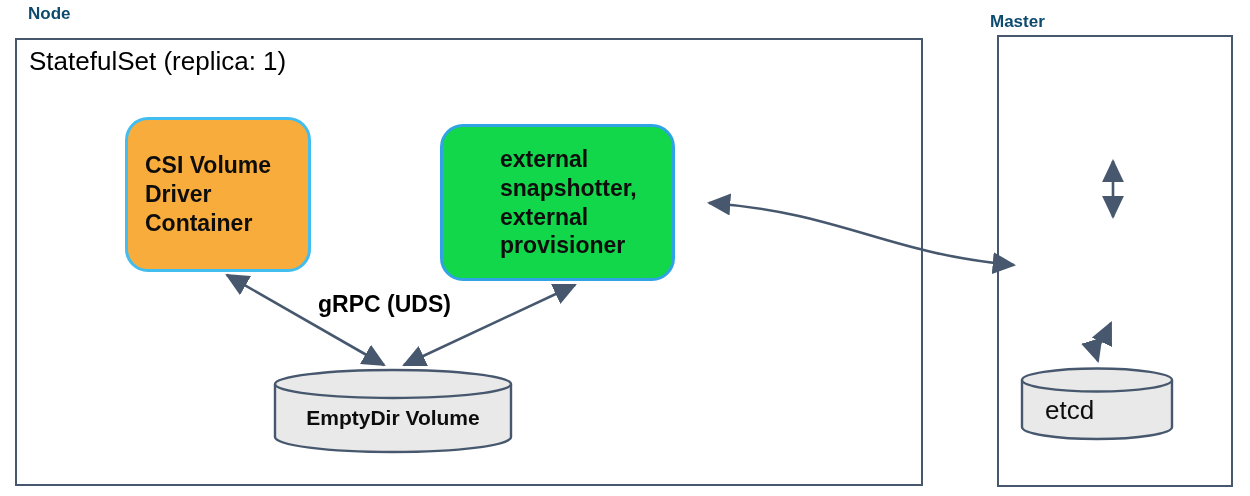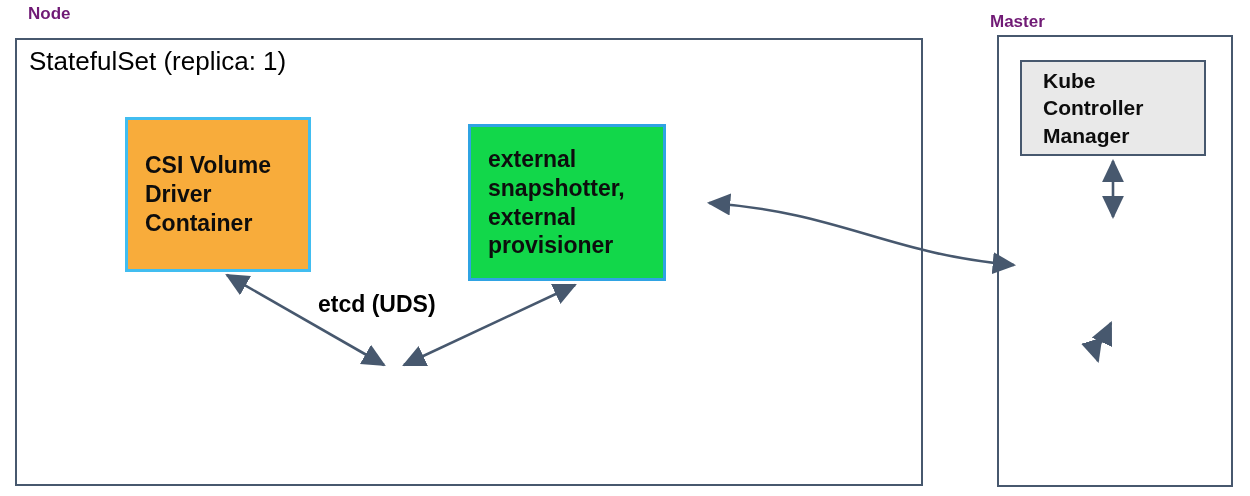--- a/index.html
+++ b/index.html
@@ -12,31 +12,31 @@
     --text:#161616;
     --bg:#ffffff;
   }
   *{box-sizing:border-box;margin:0;padding:0;}
   html,body{background:#fff;}
   body{font-family:"Liberation Sans","DejaVu Sans",sans-serif;color:var(--text);}
   .canvas{
     position:relative;width:1250px;height:496px;background:var(--bg);overflow:hidden;
   }
   .section-label{
-    position:absolute;font-size:17px;font-weight:700;color:#701a75;white-space:nowrap;
+    position:absolute;font-size:17px;font-weight:700;color:#0c4a6e;white-space:nowrap;
   }
   .outline-box{
     position:absolute;border:2px solid var(--outline);background:var(--bg);
   }
   .st-title{
     position:absolute;left:12px;top:6px;font-size:26px;font-weight:500;color:#000;white-space:nowrap;
   }
   .fill-box{
     position:absolute;display:flex;align-items:center;
-    font-size:23px;font-weight:600;line-height:1.26;color:#0d0d0d;
+    font-size:23px;font-weight:600;line-height:1.26;color:#0d0d0d;border-radius:23px;
   }
   .fill-box .lbl{white-space:pre-line;padding-left:17px;}
   .csi-box{
     background:var(--csi-fill);border:3px solid var(--csi-border);
   }
   .sidecar-box{
     background:var(--sidecar-fill);border:3px solid var(--sidecar-border);
   }
   .gray-box{
     position:absolute;display:flex;align-items:center;
@@ -72,41 +72,50 @@
   <div class="outline-box" style="left:15px;top:38px;width:908px;height:448px;">
     <div class="st-title">StatefulSet (replica: 1)</div>
   </div>
 
   <div class="fill-box csi-box" style="left:125px;top:117px;width:186px;height:155px;">
     <div class="lbl">CSI Volume
 Driver
 Container</div>
   </div>
 
-  <div class="fill-box sidecar-box" style="left:468px;top:124px;width:198px;height:157px;">
+  <div class="fill-box sidecar-box" style="left:440px;top:124px;width:235px;height:157px;padding-left:40px;">
     <div class="lbl">external
 snapshotter,
 external
 provisioner</div>
   </div>
 
-  <div class="grpc-label" style="left:318px;top:291px;">etcd (UDS)</div>
+  <div class="grpc-label" style="left:318px;top:291px;">gRPC (UDS)</div>
 
+  <div class="cylinder" style="left:273px;top:367px;width:240px;height:88px;">
+    <svg width="240" height="88" viewBox="0 0 240 88">
+      <path class="cyl-shape" d="M2 17 L2 70 A118 15 0 0 0 238 70 L238 17"></path>
+      <ellipse class="cyl-shape" cx="120" cy="17" rx="118" ry="14"></ellipse>
+    </svg>
+    <div class="cyl-label centered">EmptyDir Volume</div>
+  </div>
 
   <div class="section-label" style="left:990px;top:12px;">Master</div>
 
   <div class="outline-box" style="left:997px;top:35px;width:236px;height:452px;"></div>
 
-  <div class="gray-box kcm-box" style="left:1020px;top:60px;width:186px;height:96px;">
-    <div class="lbl">Kube
-Controller
-Manager</div>
-  </div>
 
 
+  <div class="cylinder" style="left:1020px;top:366px;width:154px;height:76px;">
+    <svg width="154" height="76" viewBox="0 0 154 76">
+      <path class="cyl-shape" d="M2 14 L2 61 A75 12 0 0 0 152 61 L152 14"></path>
+      <ellipse class="cyl-shape" cx="77" cy="14" rx="75" ry="11.5"></ellipse>
+    </svg>
+    <div class="cyl-label lefted">etcd</div>
+  </div>
 
   <svg class="arrow-layer" width="1250" height="496" viewBox="0 0 1250 496">
     <defs>
       <marker id="ah" markerWidth="10" markerHeight="9" refX="8.2" refY="4.25" orient="auto-start-reverse">
         <path class="ah" d="M0 0 L9 4.25 L0 8.5 z"></path>
       </marker>
     </defs>
     <path class="arrow" d="M227 275 L384 365" marker-start="url(#ah)" marker-end="url(#ah)"></path>
     <path class="arrow" d="M575 285 L404 365" marker-start="url(#ah)" marker-end="url(#ah)"></path>
     <path class="arrow" d="M709 203 C 840 212, 888 254, 1014 265" marker-start="url(#ah)" marker-end="url(#ah)"></path>

